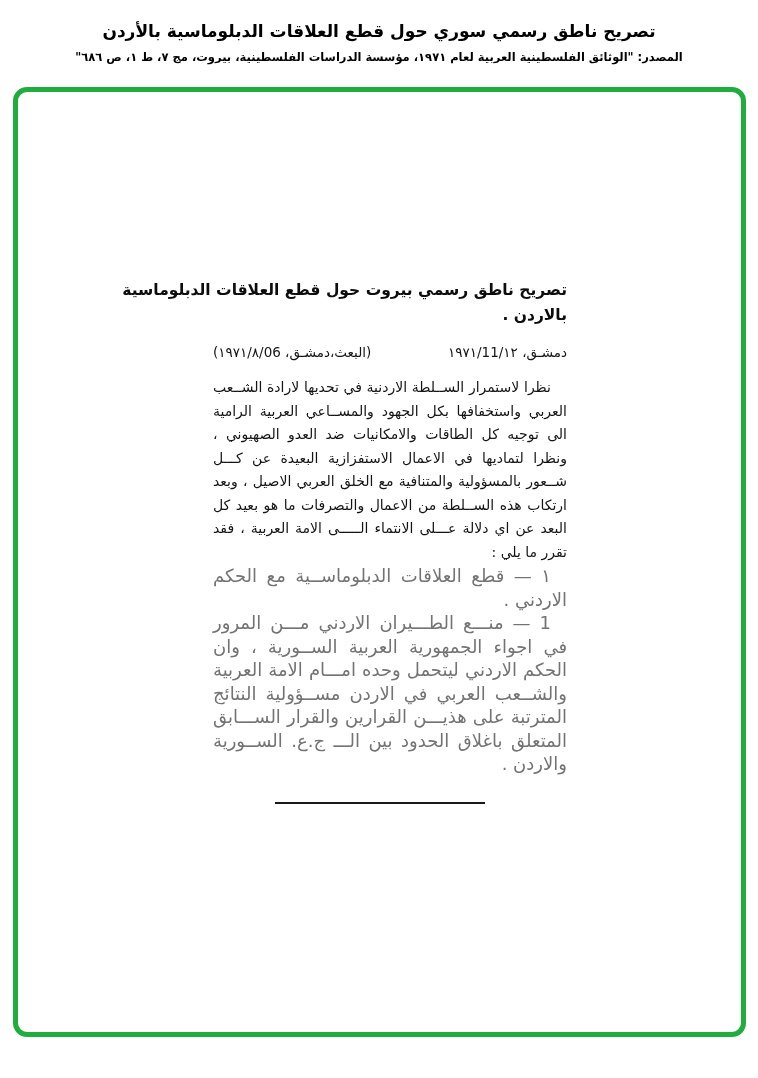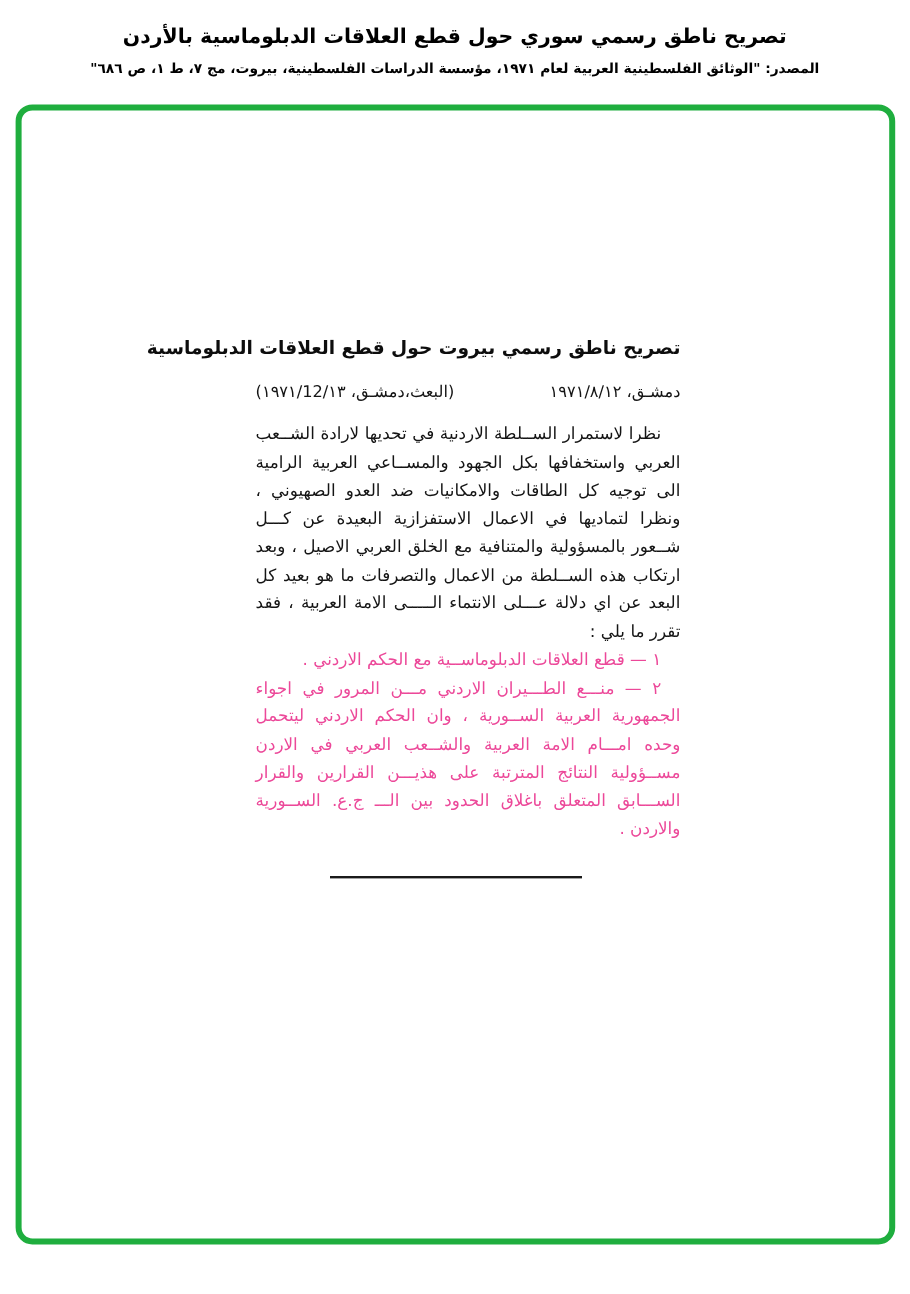--- a/index.html
+++ b/index.html
@@ -46,51 +46,52 @@
     color:#141414;
   }
   .body-para {
     margin-top:16px;
     font-size:14px; line-height:23.5px;
     text-align:justify;
     text-indent:16px;
     color:#141414;
   }
   .body-item {
-    font-size:14px; line-height:23.5px;
+    font-size:18px; line-height:23.5px;
     text-align:justify;
     text-indent:16px;
-    color:#ec4899;
+    color:#737373;
   }
   .end-rule {
     height:2px; width:210px;
     background:#1a1a1a;
     margin:26px 82px 0 62px;
   }
 </style>
 </head>
 <body>
 
 <div class="page-header">
   <div class="h-title">تصريح ناطق رسمي سوري حول قطع العلاقات الدبلوماسية بالأردن</div>
   <div class="h-source">المصدر: "الوثائق الفلسطينية العربية لعام ١٩٧١، مؤسسة الدراسات الفلسطينية، بيروت، مج ٧، ط ١، ص ٦٨٦"</div>
 </div>
 
 <div class="green-frame" style="border-color: rgb(31, 174, 62);"></div>
 
 <div class="doc-content">
   <div class="doc-title">
     <span class="t-line">تصريح ناطق رسمي بيروت حول قطع العلاقات الدبلوماسية</span>
+    <span class="t-line">بالاردن .</span>
   </div>
 
   <div class="dateline">
-    <span>دمشـق، ١٩٧١/٨/١٢</span>
-    <span>(البعث،دمشـق، ١٩٧١/12/١٣)</span>
+    <span>دمشـق، ١٩٧١/11/١٢</span>
+    <span>(البعث،دمشـق، ١٩٧١/٨/06)</span>
   </div>
 
   <div class="body-para">نظرا لاستمرار الســلطة الاردنية في تحديها لارادة الشــعب العربي واستخفافها بكل الجهود والمســاعي العربية الرامية الى توجيه كل الطاقات والامكانيات ضد العدو الصهيوني ، ونظرا لتماديها في الاعمال الاستفزازية البعيدة عن كـــل شــعور بالمسؤولية والمتنافية مع الخلق العربي الاصيل ، وبعد ارتكاب هذه الســلطة من الاعمال والتصرفات ما هو بعيد كل البعد عن اي دلالة عـــلى الانتماء الـــــى الامة العربية ، فقد تقرر ما يلي :</div>
 
   <div class="body-item">١ — قطع العلاقات الدبلوماســية مع الحكم الاردني .</div>
 
-  <div class="body-item">٢ — منـــع الطـــيران الاردني مـــن المرور في اجواء الجمهورية العربية الســورية ، وان الحكم الاردني ليتحمل وحده امـــام الامة العربية والشــعب العربي في الاردن مســؤولية النتائج المترتبة على هذيـــن القرارين والقرار الســـابق المتعلق باغلاق الحدود بين الـــ ج.ع. الســورية والاردن .</div>
+  <div class="body-item">1 — منـــع الطـــيران الاردني مـــن المرور في اجواء الجمهورية العربية الســورية ، وان الحكم الاردني ليتحمل وحده امـــام الامة العربية والشــعب العربي في الاردن مســؤولية النتائج المترتبة على هذيـــن القرارين والقرار الســـابق المتعلق باغلاق الحدود بين الـــ ج.ع. الســورية والاردن .</div>
 
   <div class="end-rule" style="background: rgb(26, 26, 26);"></div>
 </div>
 
 </body></html>

